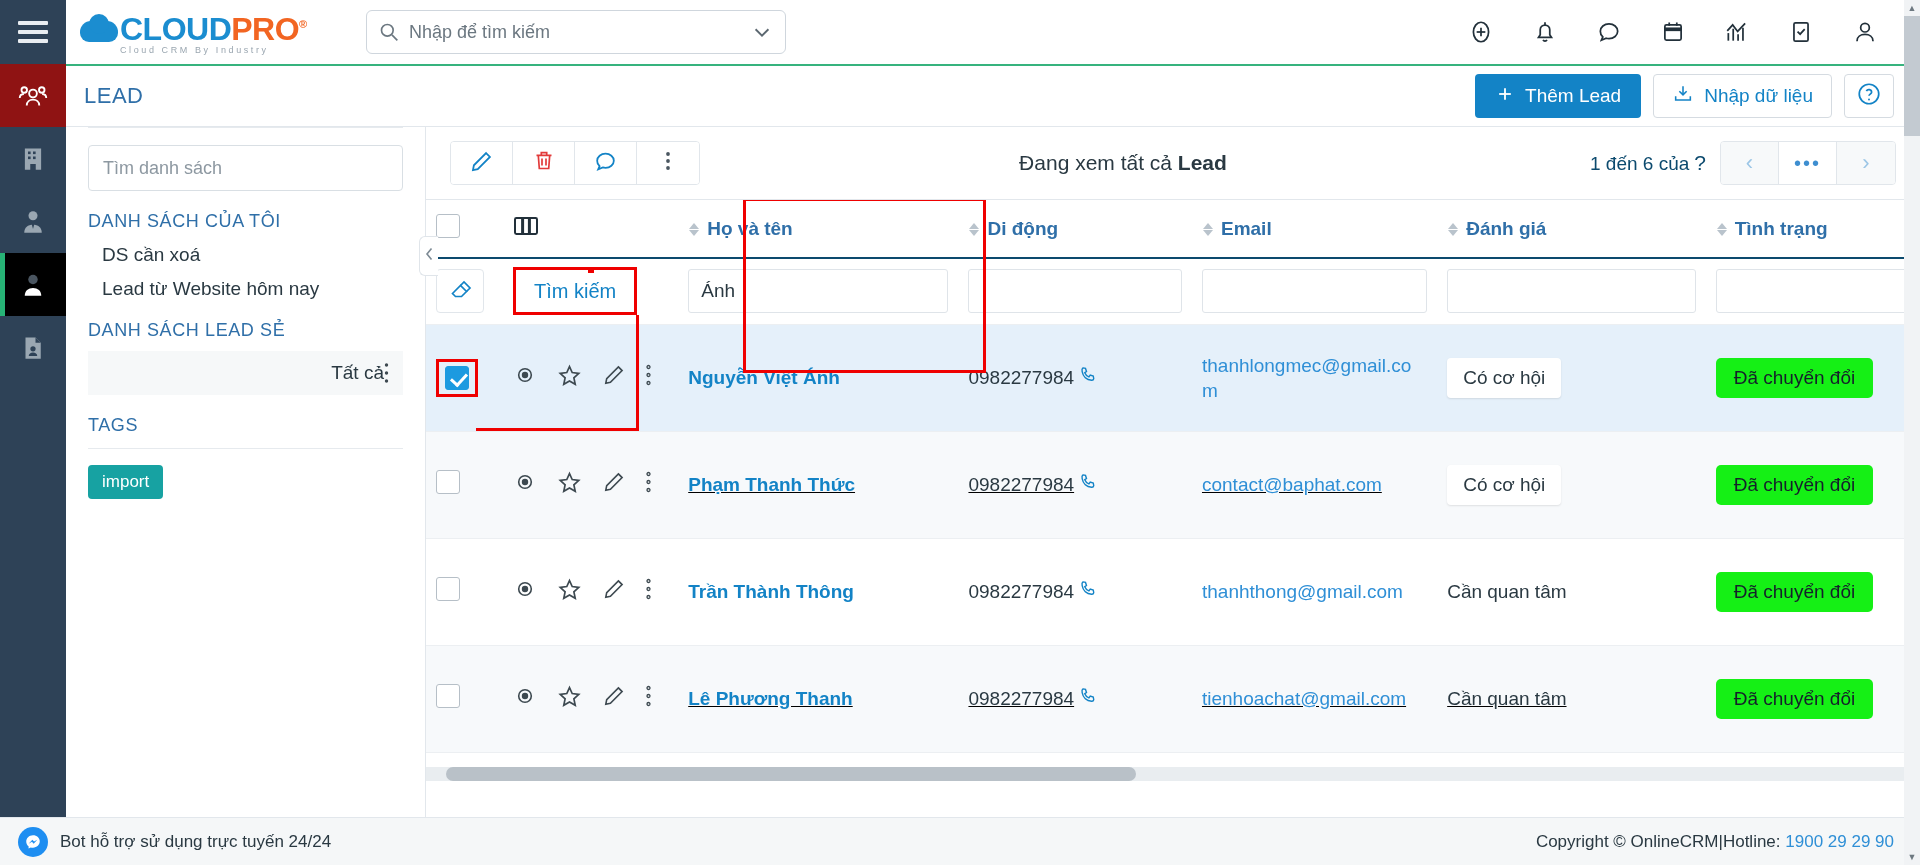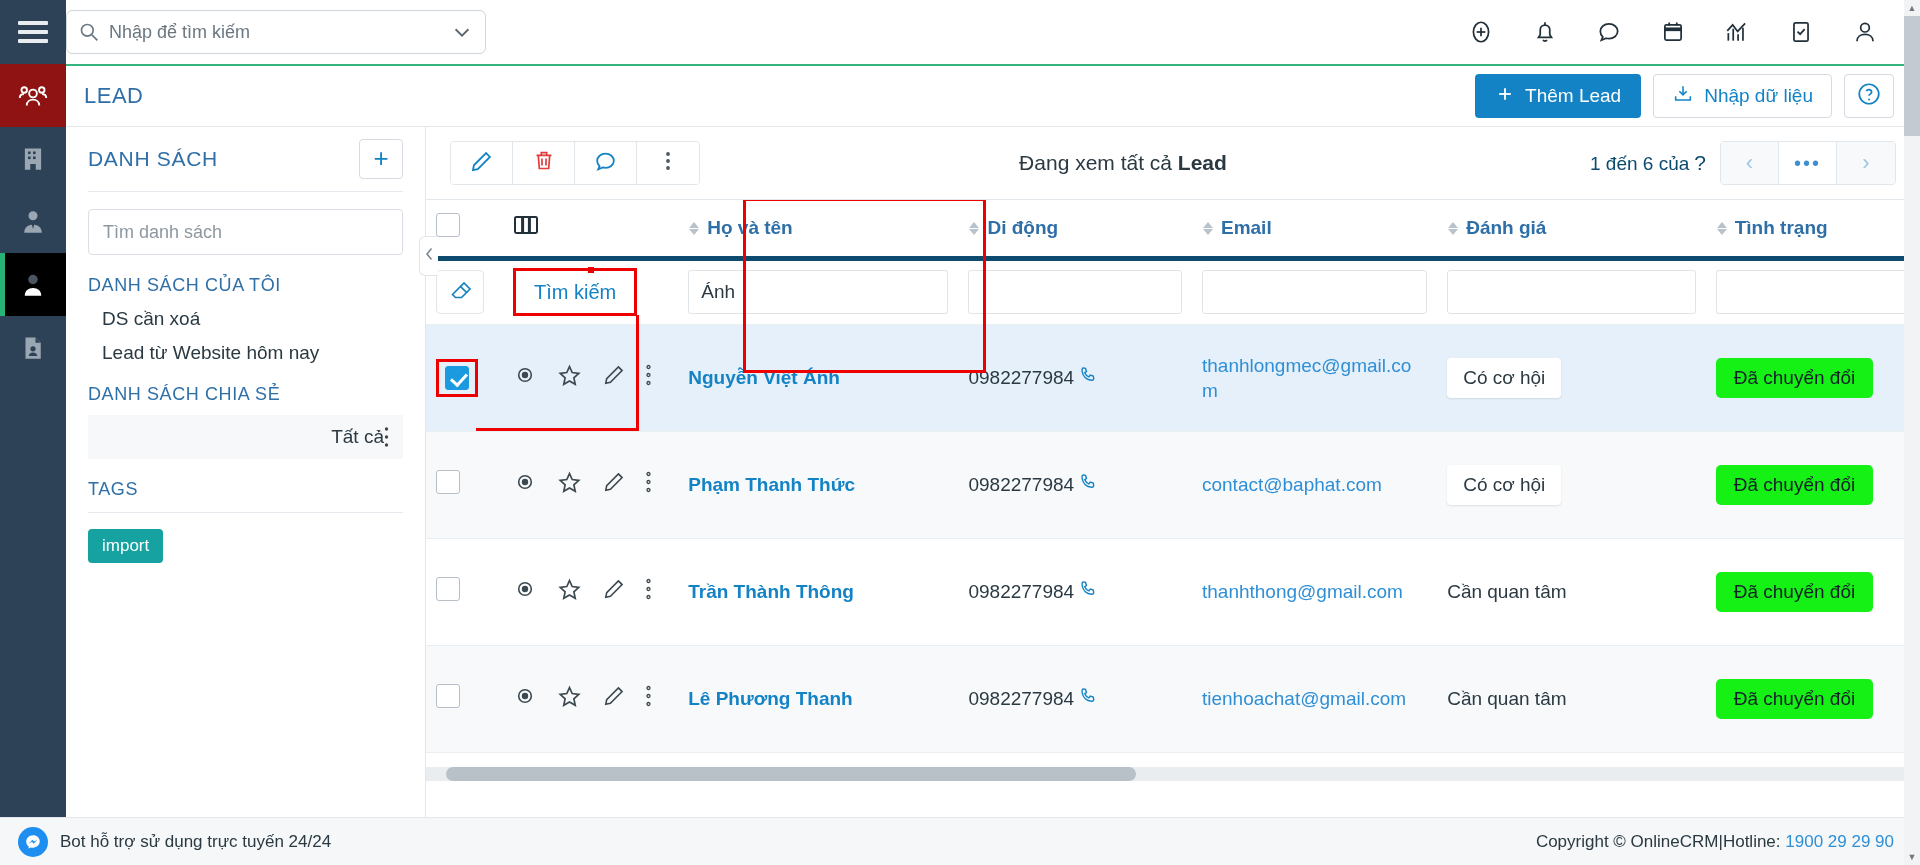--- a/index.html
+++ b/index.html
@@ -174,21 +174,21 @@
   table.grid th, table.grid td { text-align: left; vertical-align: middle; }
   .col-chk { width: 66px; }
   .col-act { width: 150px; }
   .col-name { width: 240px; }
   .col-mob { width: 200px; }
   .col-email { width: 210px; }
   .col-rate { width: 230px; }
   .col-stat { width: 240px; }
   thead th {
     height: 58px; font-size: 19px; color: #2f6fa8; font-weight: bold; padding: 0 10px;
-    background: #fff; border-bottom: 5px solid #0c4a6e;
+    background: #fff; border-bottom: 2px solid #0c4a6e;
   }
   th.h-layout { text-align: center; }
   .sorter { display: inline-block; width: 12px; vertical-align: middle; margin-right: 7px; }
   .sorter i { display: block; width: 0; height: 0; margin: 1px auto; }
   .sorter .up { border-left: 5px solid transparent; border-right: 5px solid transparent; border-bottom: 6px solid #b9c3cc; }
   .sorter .dn { border-left: 5px solid transparent; border-right: 5px solid transparent; border-top: 6px solid #b9c3cc; }
 
   tr.filterrow td { height: 66px; padding: 0 10px; border-bottom: 1px solid #eceff2; }
   .erase-btn {
     width: 48px; height: 44px; border: 1px solid #e1e6eb; border-radius: 4px; background: #fff;
@@ -203,21 +203,21 @@
     width: 100%; height: 44px; border: 1px solid #dfe4e9; border-radius: 3px; padding: 0 12px;
     font-size: 19px; color: #2a3942; outline: none; background: #fff;
     font-family: "Liberation Sans", sans-serif;
   }
   td.namefilter-cell { position: relative; }
 
   tbody tr.datarow td {
     height: 107px; padding: 0 10px; border-bottom: 1px solid #eceff2; font-size: 19px;
   }
   tbody tr.datarow.sel td { background: #e5f0fa; }
-  tbody tr.datarow.alt td { background: #f7f9fb; }
+  tbody tr.datarow.alt td { background: #f7f9fb; text-decoration: underline; }
   .cell-actions { display: flex; align-items: center; gap: 20px; }
   .chk {
     width: 24px; height: 24px; border: 1px solid #b6bfc7; border-radius: 3px; background: #fff;
     display: inline-block; cursor: pointer;
   }
   .chk.on { background: #1c9ae0; border-color: #1c9ae0; position: relative; }
   .chk.on::after {
     content: ""; position: absolute; left: 8px; top: 3px; width: 7px; height: 13px;
     border: solid #fff; border-width: 0 3px 3px 0; transform: rotate(42deg);
   }
@@ -281,20 +281,27 @@
 
   <div class="topbar">
     <div class="hamburger-zone">
       <div class="hamburger">
           <i></i>
           <i></i>
           <i></i>
         </div>
     </div>
 
+    <div class="logo-zone">
+      <div class="logo-wrap">
+        <div class="logo-cloud"></div>
+        <div class="logo-text"><span class="c1">CLOUD</span><span class="c2">PRO</span><span class="logo-reg">®</span></div>
+      </div>
+      <div class="logo-sub">Cloud CRM By Industry</div>
+    </div>
 
     <div class="search-zone">
       <div class="search-box">
         <span class="mag">
           <svg viewBox="0 0 24 24" fill="none" stroke="#6b7780" stroke-width="2">
               <circle cx="10" cy="10" r="7"></circle>
               <line x1="15.5" y1="15.5" x2="22" y2="22"></line>
             </svg>
         </span>
         <input class="search-input" value="" placeholder="Nhập để tìm kiếm" style="">
@@ -432,32 +439,28 @@
               <circle cx="12" cy="12" r="9"></circle>
               <path d="M9.6 9.4a2.5 2.5 0 0 1 4.8.9c0 1.7-2.4 1.9-2.4 3.4"></path>
               <circle cx="12" cy="17" r="0.9" fill="#1383c6" stroke="none"></circle>
             </svg>
         </span>
       </div>
     </div>
   </div>
 
   <div class="leftpanel">
-    <div class="lp-head">
-      <div class="lp-title">DANH SÁCH</div>
-      <div class="lp-add">+</div>
-    </div>
     <div class="lp-divider"></div>
     <input class="lp-search" value="" placeholder="Tìm danh sách" style="">
 
     <div class="lp-section">DANH SÁCH CỦA TÔI</div>
     <div class="lp-link">DS cần xoá</div>
     <div class="lp-link">Lead từ Website hôm nay</div>
 
-    <div class="lp-section">DANH SÁCH CHIA SẺ</div>
+    <div class="lp-section">DANH SÁCH LEAD SẺ</div>
     <div class="lp-row">
       <div class="lp-row-label">Tất cả</div>
       <span class="lp-kebab">
         <svg width="5" height="22" viewBox="0 0 5 22" fill="#3d4950">
             <circle cx="2.5" cy="3" r="1.7"></circle>
             <circle cx="2.5" cy="11" r="1.7"></circle>
             <circle cx="2.5" cy="19" r="1.7"></circle>
           </svg>
       </span>
     </div>

